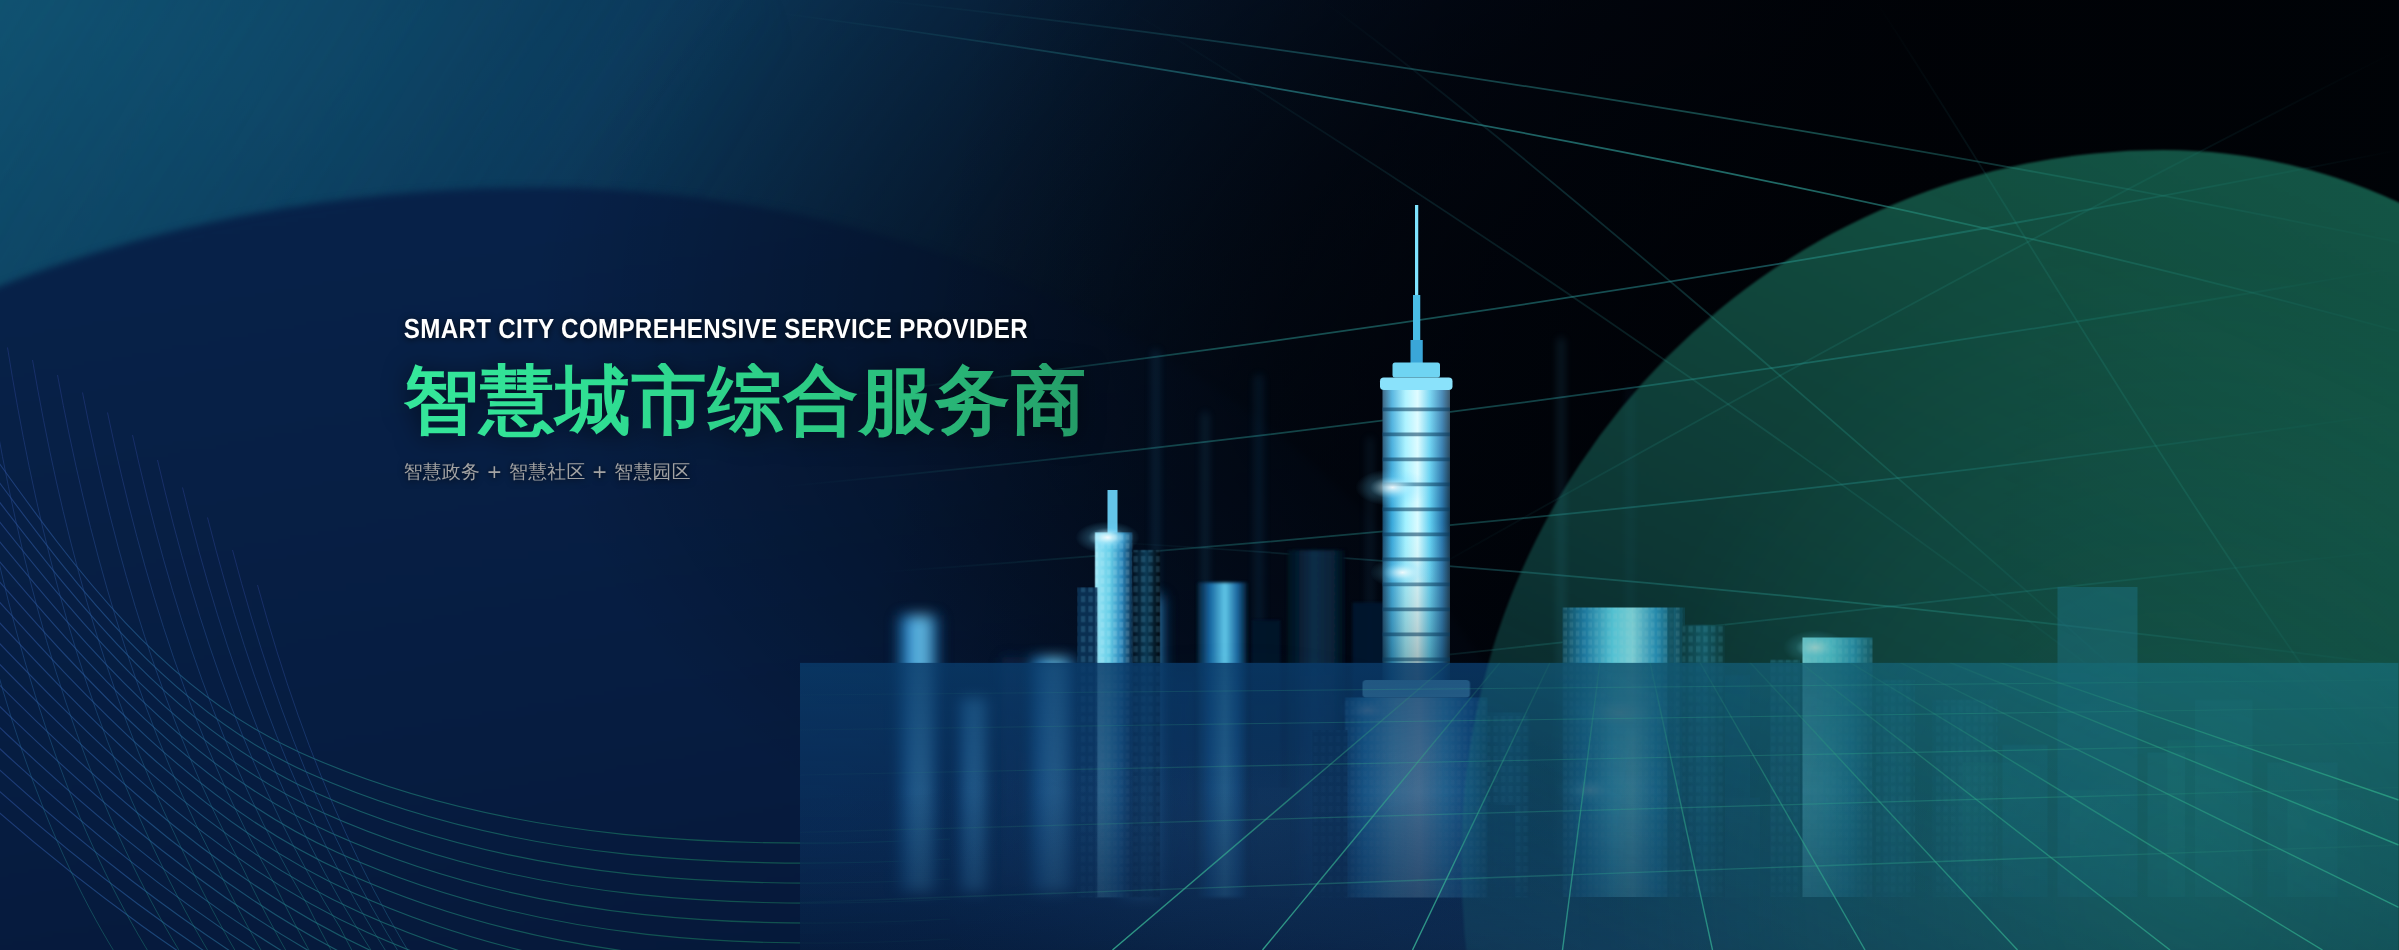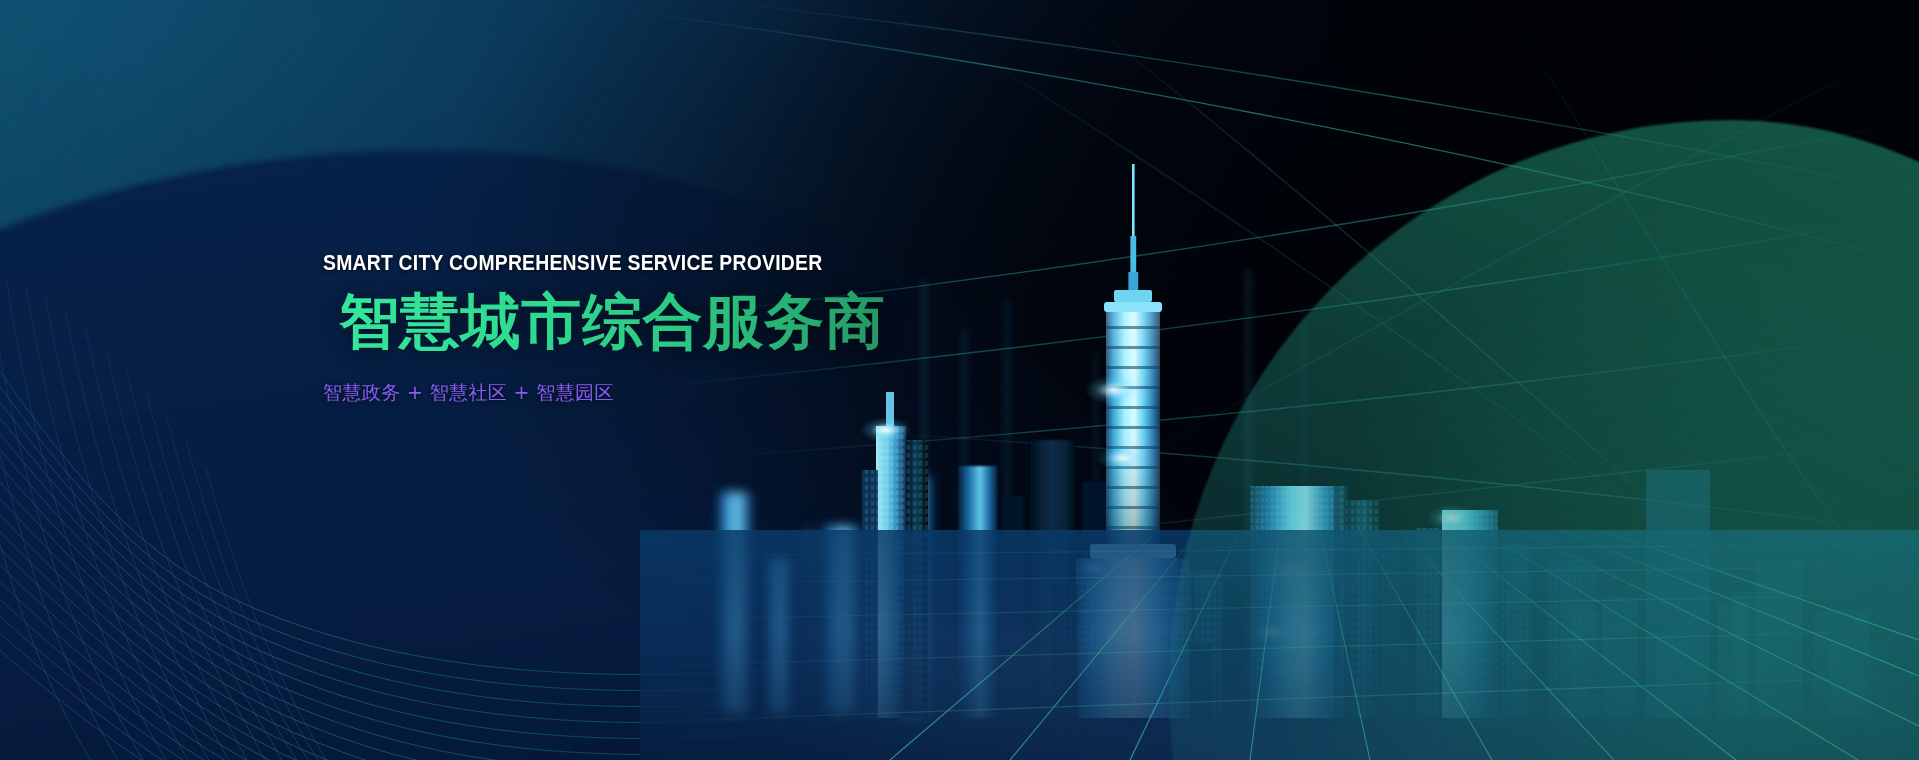--- a/index.html
+++ b/index.html
@@ -146,29 +146,28 @@
     font-size:60px;
     line-height:1.06;
     letter-spacing:.012em;
     white-space:nowrap;
     background:linear-gradient(95deg,#35e79b 0%,#2fdd92 22%,#2cc983 45%,#26a76e 66%,#1f8357 82%,#17603f 100%);
     -webkit-background-clip:text;
     background-clip:text;
     color:transparent;
     -webkit-text-fill-color:transparent;
     filter:drop-shadow(0 2px 10px rgba(0,0,0,.6));
-    margin-left:16px;
   }
   .subline{
-    margin-top:26px;
+    margin-top:14px;
     font-family:"DejaVu Sans","Liberation Sans",sans-serif;
     font-weight:400;
-    font-size:19px;
+    font-size:15px;
     letter-spacing:.02em;
-    color:#8b5cf6;
+    color:#a3a3a3;
     white-space:nowrap;
     text-shadow:0 1px 6px rgba(0,0,0,.8);
   }
 </style>
 </head>
 <body>
 
 <div class="banner">
 
   <div class="bg-base"></div>

